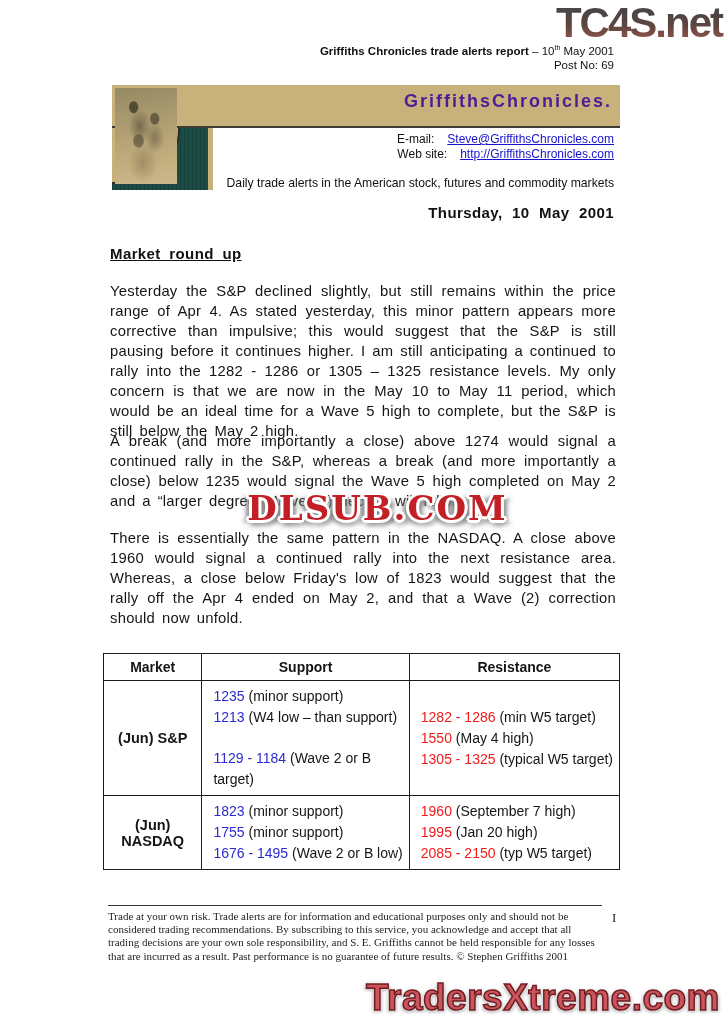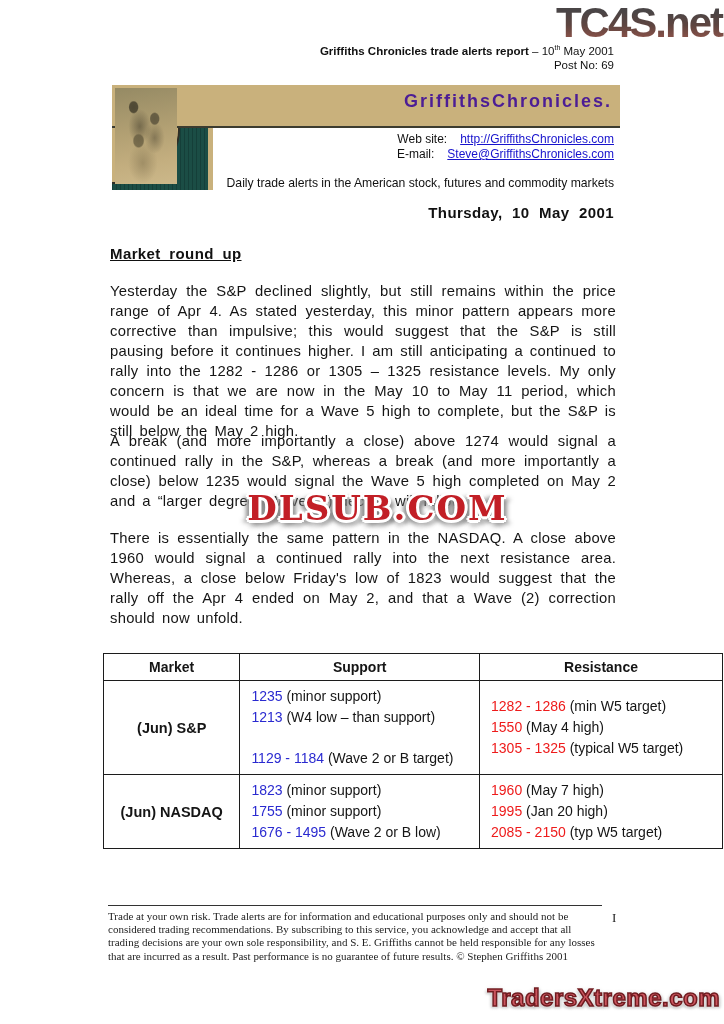--- a/index.html
+++ b/index.html
@@ -81,21 +81,21 @@
     letter-spacing:2px;color:#c21f26;white-space:nowrap;z-index:6;
     text-shadow:
       -2px -2px 0 #fff, 2px -2px 0 #fff, -2px 2px 0 #fff, 2px 2px 0 #fff,
       -3px 0 0 #fff, 3px 0 0 #fff, 0 -3px 0 #fff, 0 3px 0 #fff,
       -6px 2px 4px rgba(125,125,125,.85), 6px 4px 4px rgba(125,125,125,.85),
       0 6px 5px rgba(130,130,130,.7);
     padding-left: 31px;
   }
   
   .tbl{
-    position:absolute;left:103px;top:653px;width:620px;border-collapse:collapse;
+    position:absolute;left:103px;top:653px;width:517px;border-collapse:collapse;
     font-size:14px;color:#151515;
   }
   .tbl td,.tbl th{border:1.6px solid #1c1c1c;vertical-align:middle;}
   .tbl th{font-size:14px;font-weight:bold;text-align:center;padding:5px 4px;}
   .cell-market{font-weight:bold;text-align:center;font-size:14.5px;}
   .cell-lines{padding:5px 6px 5px 11px;vertical-align:top;}
   .tline{line-height:21px;white-space:nowrap;}
   .tline.wrap{white-space:normal;margin-top:20px;}
   .num-sup{color:#2a2ad0;}
   .num-res{color:#ee1b1b;}
@@ -103,21 +103,21 @@
   .footer{
     position:absolute;left:108px;top:905px;width:494px;border-top:1.4px solid #333;
     padding-top:4px;font-family:"Liberation Serif",serif;font-size:11px;line-height:13.2px;
     text-align:left;color:#222;
   }
   .pagenum{
     position:absolute;left:612px;top:910px;font-family:"Liberation Serif",serif;
     font-size:13px;color:#222;
   }
   .tx-logo{
-    position:absolute;right:4px;top:980px;font-weight:bold;font-size:24px;line-height:36px;
+    position:absolute;right:4px;top:980px;font-weight:bold;font-size:37px;line-height:36px;
     letter-spacing:.5px;color:#ca555e;white-space:nowrap;
     -webkit-text-stroke:1.5px #6f1b1f;
     text-shadow:0 0 3px #ffffff,0 0 5px #d9d9d9,2px 2px 3px #bfbfbf,-2px 2px 3px #bfbfbf;
   }
 </style>
 </head>
 <body>
 
 <div class="page">
 
@@ -132,22 +132,22 @@
     <div class="banner-bar">
       <div class="banner-title">GriffithsChronicles.</div>
     </div>
     <div class="banner-lower">
       <div class="banner-curve"></div>
     </div>
     <div class="photo"></div>
   </div>
 
   <div class="contact">
+    <div class="crow"><span class="clabel">E-mail:</span><a class="clink">Steve@GriffithsChronicles.com</a></div>
     <div class="crow"><span class="clabel">Web site:</span><a class="clink">http://GriffithsChronicles.com</a></div>
-    <div class="crow"><span class="clabel">E-mail:</span><a class="clink">Steve@GriffithsChronicles.com</a></div>
   </div>
 
   <div class="tagline">Daily trade alerts in the American stock, futures and commodity markets</div>
 
   <div class="dateline">Thursday, 10 May 2001</div>
 
   <div class="heading">Market round up</div>
 
   <div class="para" id="para-0">Yesterday the S&amp;P declined slightly, but still remains within the price range of Apr 4. As stated yesterday, this minor pattern appears more corrective than impulsive; this would suggest that the S&amp;P is still pausing before it continues higher. I am still anticipating a continued to rally into the 1282 - 1286 or 1305 – 1325 resistance levels. My only concern is that we are now in the May 10 to May 11 period, which would be an ideal time for a Wave 5 high to complete, but the S&amp;P is still below the May 2 high.</div>
   <div class="para" id="para-1">A break (and more importantly a close) above 1274 would signal a continued rally in the S&amp;P, whereas a break (and more importantly a close) below 1235 would signal the Wave 5 high completed on May 2 and a “larger degree” Wave (2) decline will follow.</div>
@@ -181,21 +181,21 @@
       </td>
     </tr>
     <tr>
       <td class="cell-market">(Jun) NASDAQ</td>
       <td class="cell-lines">
         <div class="tline"><span class="num-sup">1823</span><span> (minor support)</span></div>
         <div class="tline"><span class="num-sup">1755</span><span> (minor support)</span></div>
         <div class="tline"><span class="num-sup">1676 - 1495</span><span> (Wave 2 or B low)</span></div>
       </td>
       <td class="cell-lines">
-        <div class="tline"><span class="num-res">1960</span><span> (May 7 high)</span></div>
+        <div class="tline"><span class="num-res">1960</span><span> (September 7 high)</span></div>
         <div class="tline"><span class="num-res">1995</span><span> (Jan 20 high)</span></div>
         <div class="tline"><span class="num-res">2085 - 2150</span><span> (typ W5 target)</span></div>
       </td>
     </tr>
   </tbody>
     </table>
 
   <div class="footer">Trade at your own risk. Trade alerts are for information and educational purposes only and should not be considered trading recommendations. By subscribing to this service, you acknowledge and accept that all trading decisions are your own sole responsibility, and S. E. Griffiths cannot be held responsible for any losses that are incurred as a result.  Past performance is no guarantee of future results.  © Stephen Griffiths 2001</div>
   <div class="pagenum">I</div>
 

